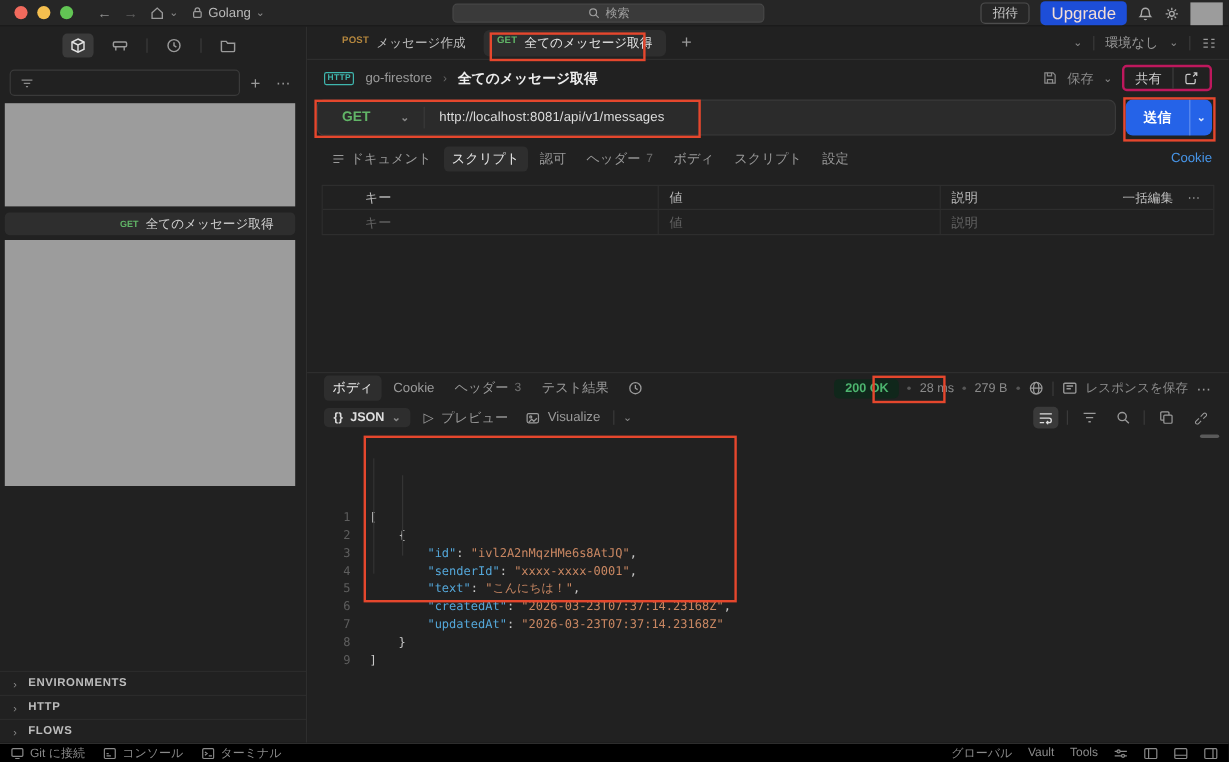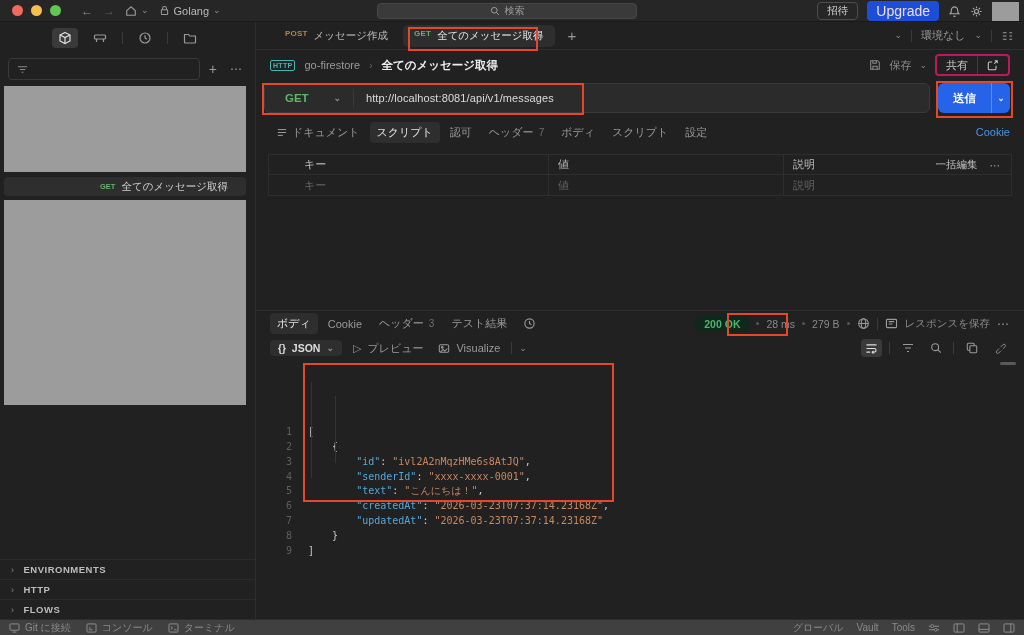--- a/index.html
+++ b/index.html
@@ -113,21 +113,21 @@
   .lt{padding-left:16px}
   .tok-k{color:#54a7d9}
   .tok-v{color:#c98762}
   .tok-p{color:#c9c9c9}
   .guide{position:absolute;width:1px;background:#343434}
   .guide1{left:55px;top:22px;height:96px}
   .guide2{left:79px;top:36px;height:67px}
   .code-scroll{position:absolute;right:8px;top:2px;width:16px;height:3px;background:#5a5a5a;border-radius:2px}
 
   
-  .statusbar{position:absolute;left:0;right:0;bottom:0;height:16px;background:#404040;border-top:1px solid #2d2d2d;display:flex;align-items:center;gap:15px;padding:0 9px;font-size:10px;color:#8a8a8a;z-index:5}
+  .statusbar{position:absolute;left:0;right:0;bottom:0;height:16px;background:#000000;border-top:1px solid #2d2d2d;display:flex;align-items:center;gap:15px;padding:0 9px;font-size:10px;color:#8a8a8a;z-index:5}
   .sb-item{display:flex;align-items:center;gap:5px}
   .sbr{margin-left:auto;display:flex;align-items:center;gap:13px}
 
   
   .anno{position:absolute;border:2px solid #e5472d;z-index:40;pointer-events:none}
   .a-tab{left:408px;top:27px;width:130px;height:24px}
   .a-url{left:262px;top:83px;width:322px;height:32px}
   .a-send{left:936px;top:81px;width:77px;height:37px}
   .a-status{left:727px;top:313px;width:61px;height:23px}
   .a-json{left:303px;top:363px;width:311px;height:139px}

